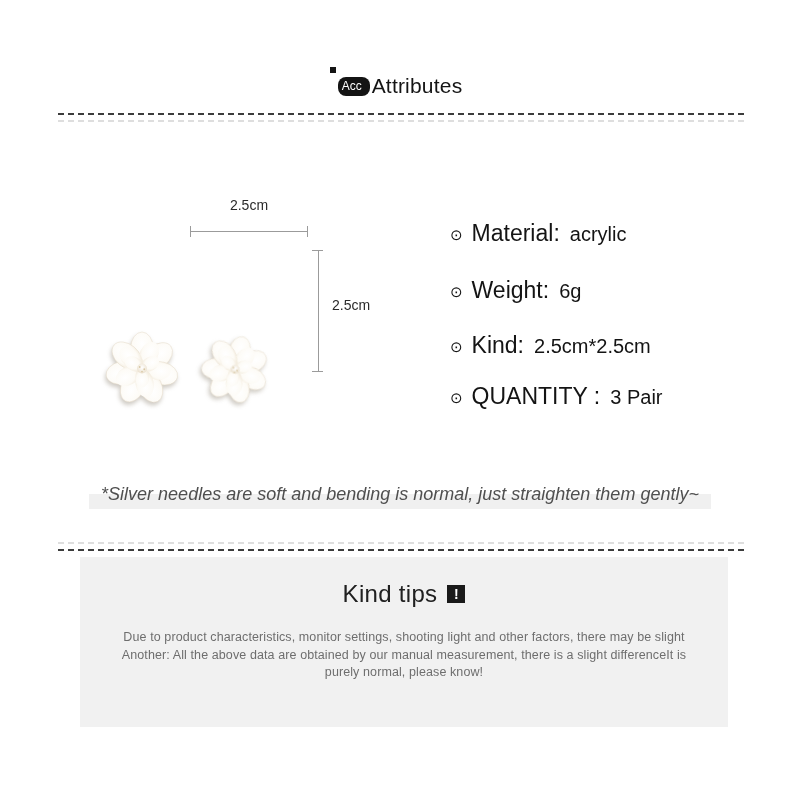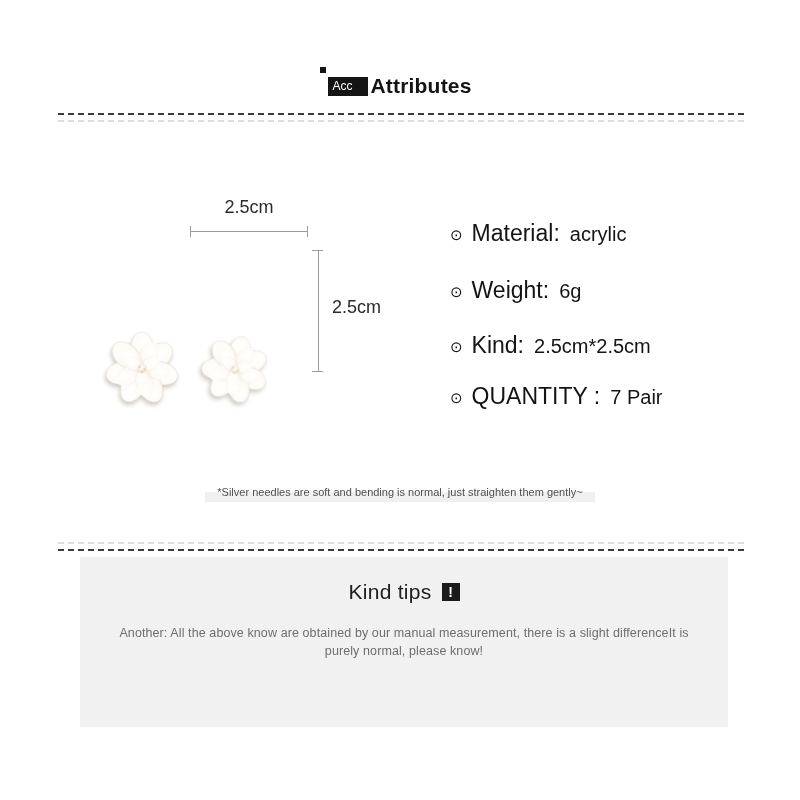--- a/index.html
+++ b/index.html
@@ -7,30 +7,30 @@
     position:relative;width:800px;height:800px;background:#ffffff;
     font-family:"Liberation Sans",sans-serif;overflow:hidden;color:#1c1c1c;
   }
   
   .header{position:absolute;top:74px;left:0;width:100%;display:flex;justify-content:center;}
   .header-inner{position:relative;display:flex;align-items:center;}
   .badge-wrap{position:relative;display:inline-block;}
   .badge-dot{position:absolute;top:-9px;left:-8px;width:6px;height:6px;background:#141414;}
   .badge{display:inline-flex;align-items:center;justify-content:center;
     background:#141414;color:#ffffff;font-size:12px;line-height:1;
-    padding:3px 16px 4px 4px;letter-spacing:0;}
-  .title{font-size:21px;font-weight:700;color:#141414;margin-left:2px;letter-spacing:0.2px;}
+    padding:3px 8px 4px 4px;letter-spacing:0;border-radius:8px;}
+  .title{font-size:21px;font-weight:400;color:#141414;margin-left:2px;letter-spacing:0.2px;}
   
   .dash{position:absolute;left:58px;width:686px;height:0;}
   .dash.dark{border-top:2px dashed #3c3c3c;}
   .dash.light{border-top:2px dashed #dedede;}
   .dash.d1{top:113px;} .dash.l1{top:120px;}
   .dash.l2{top:542px;} .dash.d2{top:549px;}
   
-  .m-label{position:absolute;font-size:18px;color:#2b2b2b;}
+  .m-label{position:absolute;font-size:14px;color:#2b2b2b;}
   .m-label.w{left:190px;top:197px;width:118px;text-align:center;}
   .m-label.h{left:332px;top:297px;}
   .m-hline{position:absolute;left:190px;top:231px;width:118px;height:1px;background:#9b9b9b;}
   .m-tickv{position:absolute;top:226px;width:1px;height:11px;background:#9b9b9b;}
   .m-tickv.t1{left:190px;} .m-tickv.t2{left:307px;}
   .m-vline{position:absolute;left:318px;top:250px;width:1px;height:122px;background:#9b9b9b;}
   .m-tickh{position:absolute;left:312px;width:11px;height:1px;background:#9b9b9b;}
   .m-tickh.t1{top:250px;} .m-tickh.t2{top:371px;}
   
   .earring{position:absolute;}
@@ -40,27 +40,28 @@
   
   .attrs{position:absolute;left:450px;top:220px;width:300px;height:200px;}
   .attr-row{position:absolute;left:0;display:flex;align-items:baseline;white-space:nowrap;}
   .attr-row.r0{top:0;} .attr-row.r1{top:57px;} .attr-row.r2{top:112px;} .attr-row.r3{top:163px;}
   .bullet{font-size:15px;color:#141414;margin-right:9px;position:relative;top:-1px;}
   .attr-label{font-size:23px;color:#141414;}
   .attr-value{font-size:20px;color:#141414;margin-left:10px;}
   
   .note{position:absolute;top:482px;left:0;width:100%;text-align:center;}
   .note span{
-    display:inline-block;font-size:11px;color:#4f4f4f;padding:2px 12px 4px 12px;
+    display:inline-block;font-size:18px;color:#4f4f4f;padding:2px 12px 4px 12px;
     background:linear-gradient(to bottom, transparent 45%, #f0f0f0 45%);
+    font-style:italic;
   }
   
   .tips{position:absolute;left:80px;top:557px;width:648px;height:170px;background:#f1f1f1;}
   .tips-title-row{margin-top:23px;display:flex;justify-content:center;align-items:center;gap:10px;}
-  .tips-title{font-size:21px;color:#202020;font-weight:500;letter-spacing:0.3px;}
+  .tips-title{font-size:24px;color:#202020;font-weight:500;letter-spacing:0.3px;}
   .tips-icon{width:18px;height:18px;background:#1a1a1a;color:#ffffff;font-size:14px;font-weight:bold;
     display:inline-flex;align-items:center;justify-content:center;line-height:1;}
   .tips-body{margin-top:21px;font-size:12.5px;line-height:17.5px;color:#6e6e6e;text-align:center;letter-spacing:0.1px;}
 </style>
 </head>
 <body>
 
 <div class="canvas">
 
   <svg width="0" height="0" style="position:absolute" aria-hidden="true">
@@ -173,32 +174,33 @@
       <span class="attr-value">6g</span>
     </div>
     <div class="attr-row r2">
       <span class="bullet">⊙</span>
       <span class="attr-label">Kind:</span>
       <span class="attr-value">2.5cm*2.5cm</span>
     </div>
     <div class="attr-row r3">
       <span class="bullet">⊙</span>
       <span class="attr-label">QUANTITY :</span>
-      <span class="attr-value">7 Pair</span>
+      <span class="attr-value">3 Pair</span>
     </div>
   </div>
 
   <div class="note">
     <span>*Silver needles are soft and bending is normal, just straighten them gently~</span>
   </div>
 
   <div class="tips">
     <div class="tips-title-row">
       <span class="tips-title">Kind tips</span>
       <span class="tips-icon">!</span>
     </div>
     <div class="tips-body">
-      <div>Another: All the above know are obtained by our manual measurement, there is a slight differenceIt is</div>
+      <div>Due to product characteristics, monitor settings, shooting light and other factors, there may be slight</div>
+      <div>Another: All the above data are obtained by our manual measurement, there is a slight differenceIt is</div>
       <div>purely normal, please know!</div>
     </div>
   </div>
 
 </div>
 
 </body></html>

